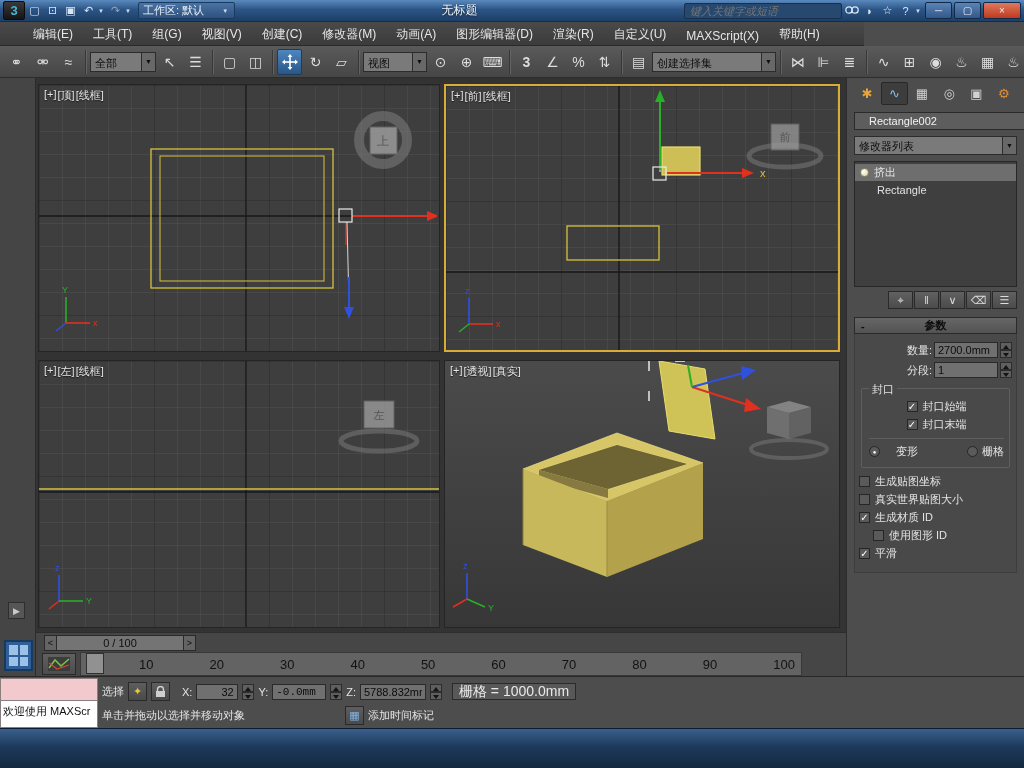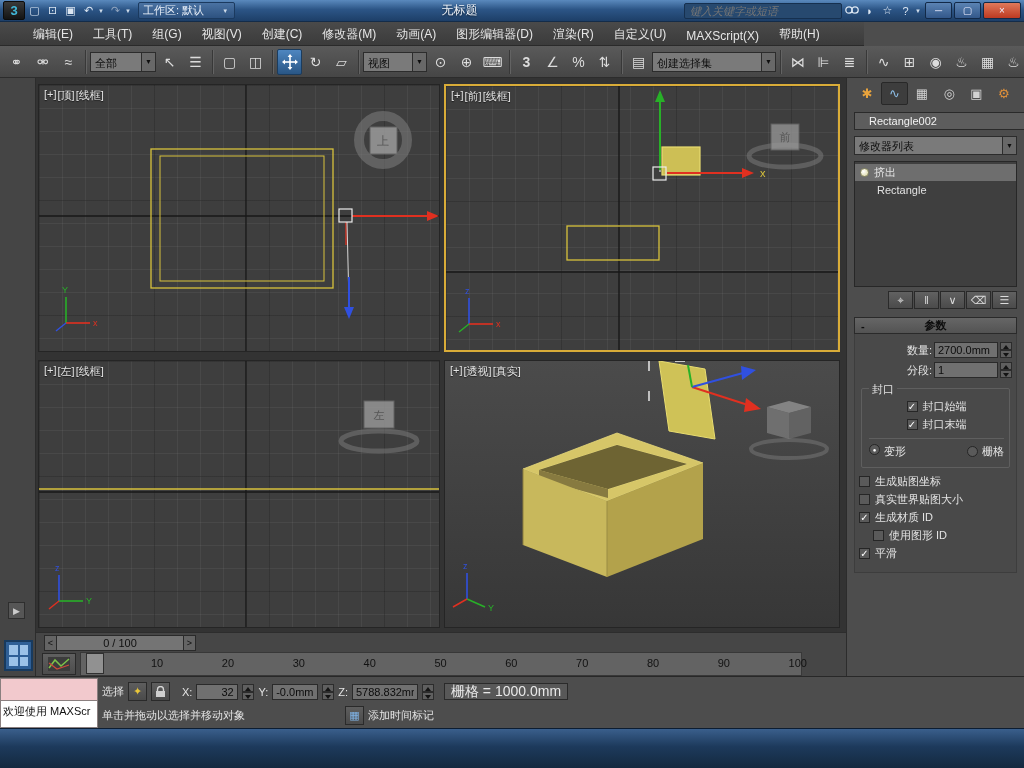--- a/index.html
+++ b/index.html
@@ -74,21 +74,21 @@
 .indent14{margin-left:14px}
 
 .trackrow{position:absolute;left:36px;top:632px;width:810px;height:20px;background:#464646;border-top:1px solid #2d2d2d}
 .tslider{position:absolute;left:8px;top:2px;width:152px;height:16px;display:flex}
 .tsbtn{width:13px;background:#646464;border:1px solid #2a2a2a;font-size:9px;display:flex;align-items:center;justify-content:center;color:#0f0f0f;flex:none}
 .tslabel{flex:1;background:#747474;border:1px solid #2a2a2a;border-left:none;border-right:none;display:flex;align-items:center;justify-content:center;font-size:11px;color:#0f0f0f}
 .ruler{position:absolute;left:36px;top:652px;width:810px;height:24px;background:#464646}
 .mcebtn{position:absolute;left:6px;top:1px;width:34px;height:22px;background:linear-gradient(#606060,#4c4c4c);border:1px solid #2a2a2a;display:flex;align-items:center;justify-content:center}
 .rband{position:absolute;left:44px;top:0;width:722px;height:24px;background:#636363;border:1px solid #383838}
 .rmarker{position:absolute;left:50px;top:1px;width:18px;height:21px;background:#919191;border:1px solid #303030}
-.rticks{position:absolute;left:115px;width:656px;top:5px;display:flex;justify-content:space-between;font-size:11px;color:#121212}
+.rticks{position:absolute;left:103px;width:656px;top:5px;display:flex;justify-content:space-between;font-size:13px;color:#121212}
 
 .statusbar{position:absolute;left:0;top:676px;width:1024px;height:52px;background:#4d4d4d;border-top:1px solid #282828}
 .listener{position:absolute;left:0;top:1px;width:98px;height:50px}
 .macro{height:23px;background:#f2c9cd;border:1px solid #8a7f7f}
 .mini{height:27px;background:#fff;border:1px solid #8a7f7f;border-top:none;font-size:11px;color:#101010;padding:3px 2px;white-space:nowrap;overflow:hidden}
 .srow1{position:absolute;left:102px;top:4px;height:21px;display:flex;align-items:center;gap:4px}
 .srow2{position:absolute;left:102px;top:28px;height:21px;display:flex;align-items:center;gap:4px}
 .slabel{color:#e4e4e4;font-size:11px;white-space:nowrap}
 .togglebtn{width:19px;height:19px;background:linear-gradient(#5e5e5e,#4a4a4a);border:1px solid #2a2a2a;display:flex;align-items:center;justify-content:center;font-size:11px;flex:none}
 .readout{height:17px;background:#585858;border:1px solid #2a2a2a;color:#e8e8e8;font-size:14px;display:flex;align-items:center;padding:0 6px;white-space:nowrap}
@@ -407,21 +407,21 @@
         <span class="gtitle">封口</span>
         <div class="cbrow" style="justify-content:center">
           <span class="cb">✓</span>
           <span>封口始端</span>
         </div>
         <div class="cbrow" style="justify-content:center">
           <span class="cb">✓</span>
           <span>封口末端</span>
         </div>
         <div class="cbrow" style="justify-content:space-between;border-top:1px solid #5f5f5f;padding-top:5px;margin-top:6px">
-          <span style="display:flex;gap:4px">
+          <span style="display:flex;align-items:center;gap:16px">
             <span class="rb">●</span>
             <span>变形</span>
           </span>
           <span style="display:flex;align-items:center;gap:4px">
             <span class="rb"></span>
             <span>栅格</span>
           </span>
         </div>
       </div>
       <div class="cbrow">
@@ -494,21 +494,21 @@
             <rect x="1" y="5" width="9" height="6" fill="#cfcfcf"></rect>
           </svg>
       </span>
       <span class="slabel" style="margin-left:8px">X:</span>
       <input class="nfield" style="width: 42px; padding-left: 24px;" value="3236.55mm">
       <span class="spin">
           <i></i>
           <i class="dn"></i>
         </span>
       <span class="slabel">Y:</span>
-      <input class="nfield" style="width: 46px;" value="-0.0mm">
+      <input class="nfield" style="width: 54px; font-family: Liberation Mono, monospace;" value="-0.0mm">
       <span class="spin">
           <i></i>
           <i class="dn"></i>
         </span>
       <span class="slabel">Z:</span>
       <input class="nfield" style="width: 66px;" value="5788.832mm">
       <span class="spin">
           <i></i>
           <i class="dn"></i>
         </span>

